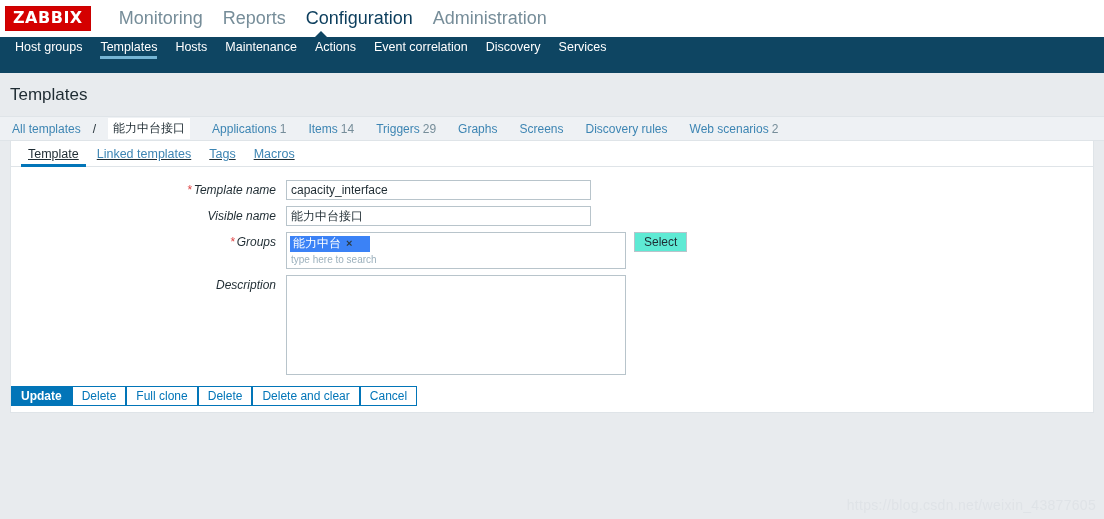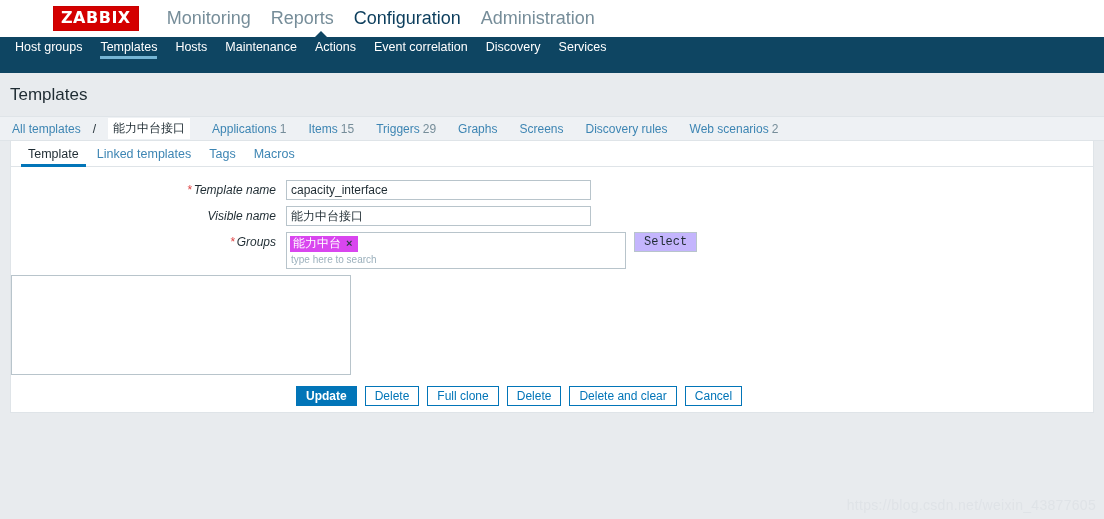--- a/index.html
+++ b/index.html
@@ -30,21 +30,20 @@
     background: #d40000;
     color: #ffffff;
     font-family: "DejaVu Sans", sans-serif;
     font-weight: bold;
     font-size: 16px;
     letter-spacing: 0.5px;
     padding: 3px 7px 4px 7px;
     line-height: 16px;
     margin-right: 18px;
     border: 1px solid #c90000;
-    margin-left: 48px;
   }
   .topnav-item {
     color: #768d99;
     font-size: 18px;
     padding: 0 10px;
     line-height: 37px;
     cursor: pointer;
     white-space: nowrap;
   }
   .topnav-item.active {
@@ -149,20 +148,21 @@
     border-top: none;
     height: 272px;
     box-sizing: border-box;
   }
   .tabs {
     display: flex;
     align-items: flex-end;
     height: 25px;
     border-bottom: 1px solid #dfe4e8;
     padding-left: 8px;
+    text-decoration: underline;
   }
   .tab {
     font-size: 12.5px;
     color: #3d85b3;
     padding: 0 9px 5px 9px;
     cursor: pointer;
     position: relative;
     white-space: nowrap;
   }
   .tab.active {
@@ -215,24 +215,24 @@
   .multiselect {
     width: 340px;
     border: 1px solid #b8c4cb;
     background: #ffffff;
     box-sizing: border-box;
     padding: 3px 3px 2px 3px;
   }
   .chip {
     display: inline-flex;
     align-items: center;
-    background: #d946ef;
+    background: #3b82f6;
     color: #ffffff;
     font-size: 12px;
-    padding: 1px 6px 2px 3px;
+    padding: 1px 18px 2px 3px;
     line-height: 13px;
   }
   .chip-x {
     margin-left: 5px;
     font-size: 11px;
     font-weight: bold;
     color: #2c3b44;
     cursor: pointer;
   }
   .ms-search {
@@ -244,46 +244,44 @@
     color: #768d99;
     padding: 2px 1px 1px 1px;
     box-sizing: border-box;
     background: transparent;
   }
   .ms-search::placeholder { color: #9bb0bc; }
   .select-btn {
     margin-left: 8px;
     height: 20px;
     align-self: flex-start;
-    background: #c4b5fd;
+    background: #5eead4;
     border: 1px solid #b8c4cb;
     color: #1f2c33;
-    font-family: Liberation Mono, monospace;
+    font-family: Liberation Sans, sans-serif;
     font-size: 12px;
     padding: 0 9px;
     cursor: pointer;
   }
   .desc-area {
     width: 340px;
     height: 100px;
     border: 1px solid #b8c4cb;
     background: #ffffff;
     font-family: "Liberation Sans", sans-serif;
     font-size: 12px;
     color: #1f2c33;
     padding: 3px 4px;
     box-sizing: border-box;
     resize: none;
     outline: none;
   }
   .btn-row {
     display: flex;
-    padding-left: 285px;
     margin-top: 11px;
-    gap: 8px;
   }
   .btn {
     font-family: "Liberation Sans", sans-serif;
     font-size: 12px;
     height: 20px;
     padding: 0 9px;
     border: 1px solid #0275b8;
     background: #ffffff;
     color: #0275b8;
     cursor: pointer;
@@ -334,21 +332,21 @@
 <div class="page-title-band">
   <h1 class="page-title">Templates</h1>
 </div>
 
 <div class="crumb-band">
   <span class="crumb-link">All templates</span>
   <span class="crumb-sep">/</span>
   <span class="crumb-current">能力中台接口</span>
 
   <span class="crumb-item"><span class="crumb-link">Applications</span><span class="crumb-count">1</span></span>
-  <span class="crumb-item"><span class="crumb-link">Items</span><span class="crumb-count">15</span></span>
+  <span class="crumb-item"><span class="crumb-link">Items</span><span class="crumb-count">14</span></span>
   <span class="crumb-item"><span class="crumb-link">Triggers</span><span class="crumb-count">29</span></span>
   <span class="crumb-item"><span class="crumb-link">Graphs</span></span>
   <span class="crumb-item"><span class="crumb-link">Screens</span></span>
   <span class="crumb-item"><span class="crumb-link">Discovery rules</span></span>
   <span class="crumb-item"><span class="crumb-link">Web scenarios</span><span class="crumb-count">2</span></span>
 </div>
 
 <div class="panel">
 
   <div class="tabs">
@@ -382,20 +380,23 @@
         <span class="chip">
           <span>能力中台</span>
           <span class="chip-x">×</span>
         </span>
         <input class="ms-search" type="text" placeholder="type here to search" style="">
       </div>
       <button class="select-btn">Select</button>
     </div>
 
     <div class="form-row">
+      <div class="form-label">
+        <span>Description</span>
+      </div>
       <textarea class="desc-area" style=""></textarea>
     </div>
 
     <div class="btn-row">
       <button class="btn primary">Update</button>
       <button class="btn">Delete</button>
       <button class="btn">Full clone</button>
       <button class="btn">Delete</button>
       <button class="btn">Delete and clear</button>
       <button class="btn">Cancel</button>

